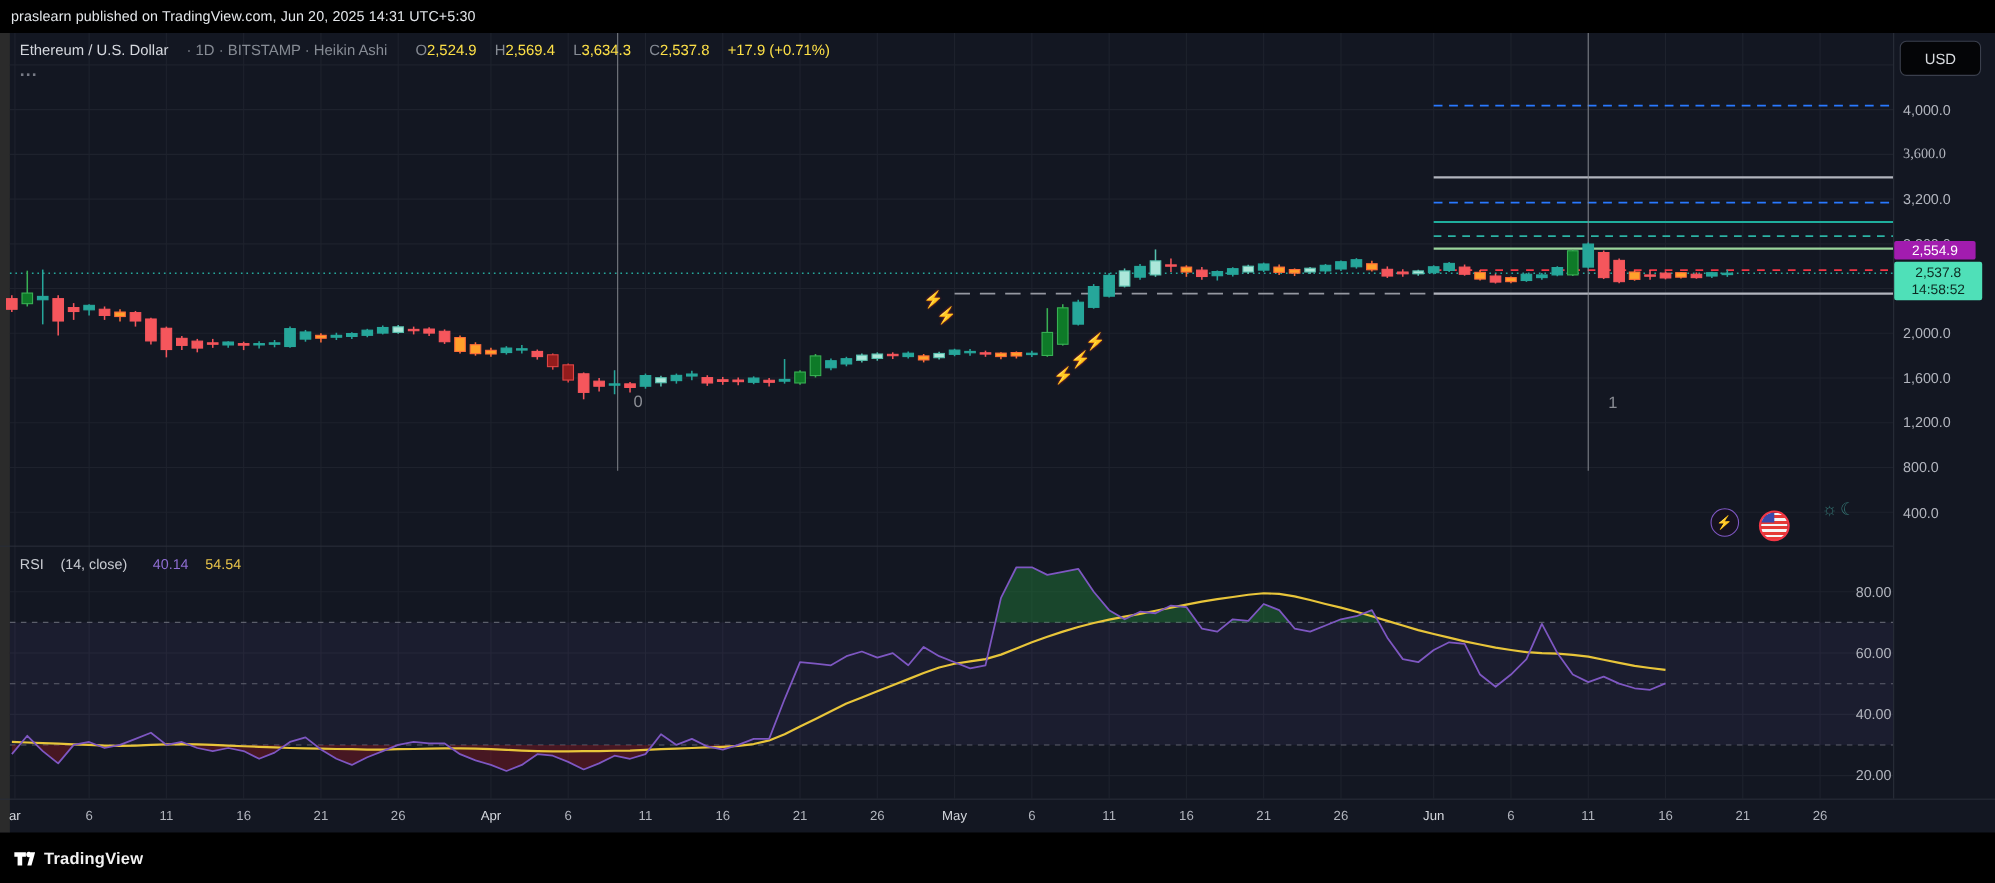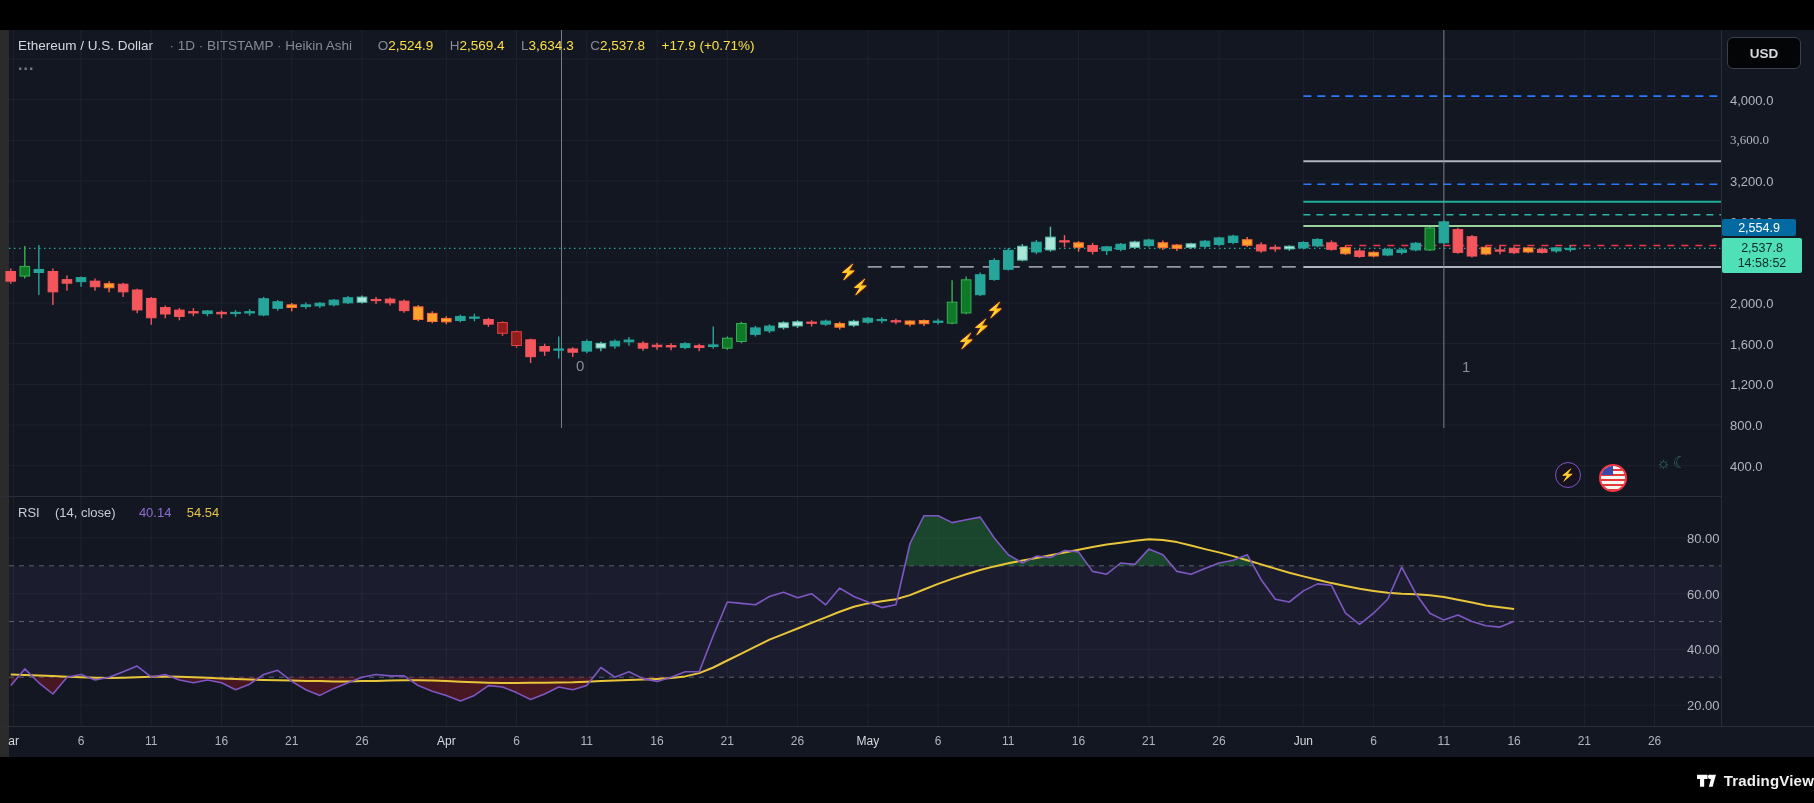--- a/index.html
+++ b/index.html
@@ -15,48 +15,51 @@
   #symbol-row .dim{color:#868b94;}
   #symbol-row .up{color:#fde047;}
   #symbol-row .gap{display:inline-block;width:9px;}
   #more-dots{left:18px;top:56px;font-size:16px;color:#787b86;font-weight:bold;letter-spacing:1px;}
   #rsi-row{left:18px;top:505px;font-size:13px;color:#c9ccd2;white-space:nowrap;}
   #rsi-row .rsi-val{color:#8e6dd1;}
   #rsi-row .ma-val{color:#e7c24a;}
   #rsi-row .gap{display:inline-block;width:8px;}
   #price-axis{left:1721px;top:30px;width:93px;height:696px;background:#131722;border-left:1px solid #2a2e39;}
   #usd-button{left:1727px;top:37px;width:72px;height:30px;background:#040507;border:1px solid #3a3f4c;
-              border-radius:6px;color:#d7dade;font-size:13.5px;display:flex;align-items:center;justify-content:center;font-weight:bold;}
+              border-radius:6px;color:#d7dade;font-size:13.5px;display:flex;align-items:center;justify-content:center;}
   .pax-label{position:absolute;left:1730px;transform:translateY(-50%);font-size:13px;color:#b2b5be;}
   .rax-label{position:absolute;left:1687px;transform:translateY(-50%);font-size:13px;color:#b2b5be;}
   .tax-label{position:absolute;top:734px;transform:translateX(-50%);font-size:12px;color:#b2b5be;}
   .tax-label.major{color:#d6d9df;font-weight:normal;}
-  #tag-red{left:1722px;top:219px;width:74px;height:17px;background:#0369a1;border-radius:2px;
+  #tag-red{left:1722px;top:219px;width:74px;height:17px;background:#a21caf;border-radius:2px;
            color:#fff;font-size:12.5px;display:flex;align-items:center;justify-content:center;text-align:center;}
   #tag-green{left:1722px;top:238px;width:80px;height:35px;background:#4fe0b8;border-radius:2px;
              color:#0c2b22;font-size:12.5px;display:flex;flex-direction:column;align-items:center;justify-content:center;line-height:15px;}
   #sep-panes{left:0;top:496px;width:1721px;height:1px;background:#2a2e39;}
   #sep-taxis{left:0;top:726px;width:1814px;height:1px;background:#2a2e39;}
   .vline-label{position:absolute;font-size:15px;color:#8a8d94;}
   .bolt{position:absolute;font-size:15px;color:#ffa12b;text-shadow:0 0 2px #d3312f;transform:translate(-50%,-50%);}
   .badge{position:absolute;width:24px;height:24px;border-radius:50%;display:flex;align-items:center;justify-content:center;font-size:12px;}
   #badge-lightning{left:1555px;top:462px;border:1.5px solid #7e57c2;color:#9575cd;background:#16121f;}
   #badge-flag{left:1599px;top:464px;border:2px solid #f23645;overflow:hidden;background:
       repeating-linear-gradient(180deg,#f5f5f5 0 2.5px,#e53935 2.5px 5px);}
   #badge-flag .canton{position:absolute;left:0;top:0;width:12px;height:9px;background:#3949ab;}
   #theme-glyphs{left:1656px;top:453px;font-size:16px;color:rgba(77,182,172,.55);letter-spacing:2px;}
-  #bottombar{left:0;top:757px;width:1814px;height:46px;background:#000;display:flex;align-items:center;justify-content:flex-end;}
+  #bottombar{left:0;top:757px;width:1814px;height:46px;background:#000;display:flex;align-items:center;}
   #tv-logo{margin-left:12px;display:flex;align-items:center;gap:7px;}
   #tv-logo-text{color:#f1f1f1;font-size:15px;font-weight:600;letter-spacing:.2px;}
 </style>
 </head>
 <body>
 
 <div id="screen">
 
+  <div class="abs" id="topbar">
+    <div class="abs" id="topbar-text">praslearn published on TradingView.com, Jun 20, 2025 14:31 UTC+5:30</div>
+  </div>
 
   <div class="abs" id="chart-region"></div>
   <div class="abs" id="left-strip"></div>
 
   <svg class="abs" id="gfx" width="1814" height="803" viewBox="0 0 1814 803">
       <line x1="13.56" y1="30" x2="13.56" y2="726" stroke="#1e222d" stroke-width="1"></line>
       <line x1="81" y1="30" x2="81" y2="726" stroke="#1e222d" stroke-width="1"></line>
       <line x1="151.25" y1="30" x2="151.25" y2="726" stroke="#1e222d" stroke-width="1"></line>
       <line x1="221.5" y1="30" x2="221.5" y2="726" stroke="#1e222d" stroke-width="1"></line>
       <line x1="291.75" y1="30" x2="291.75" y2="726" stroke="#1e222d" stroke-width="1"></line>

